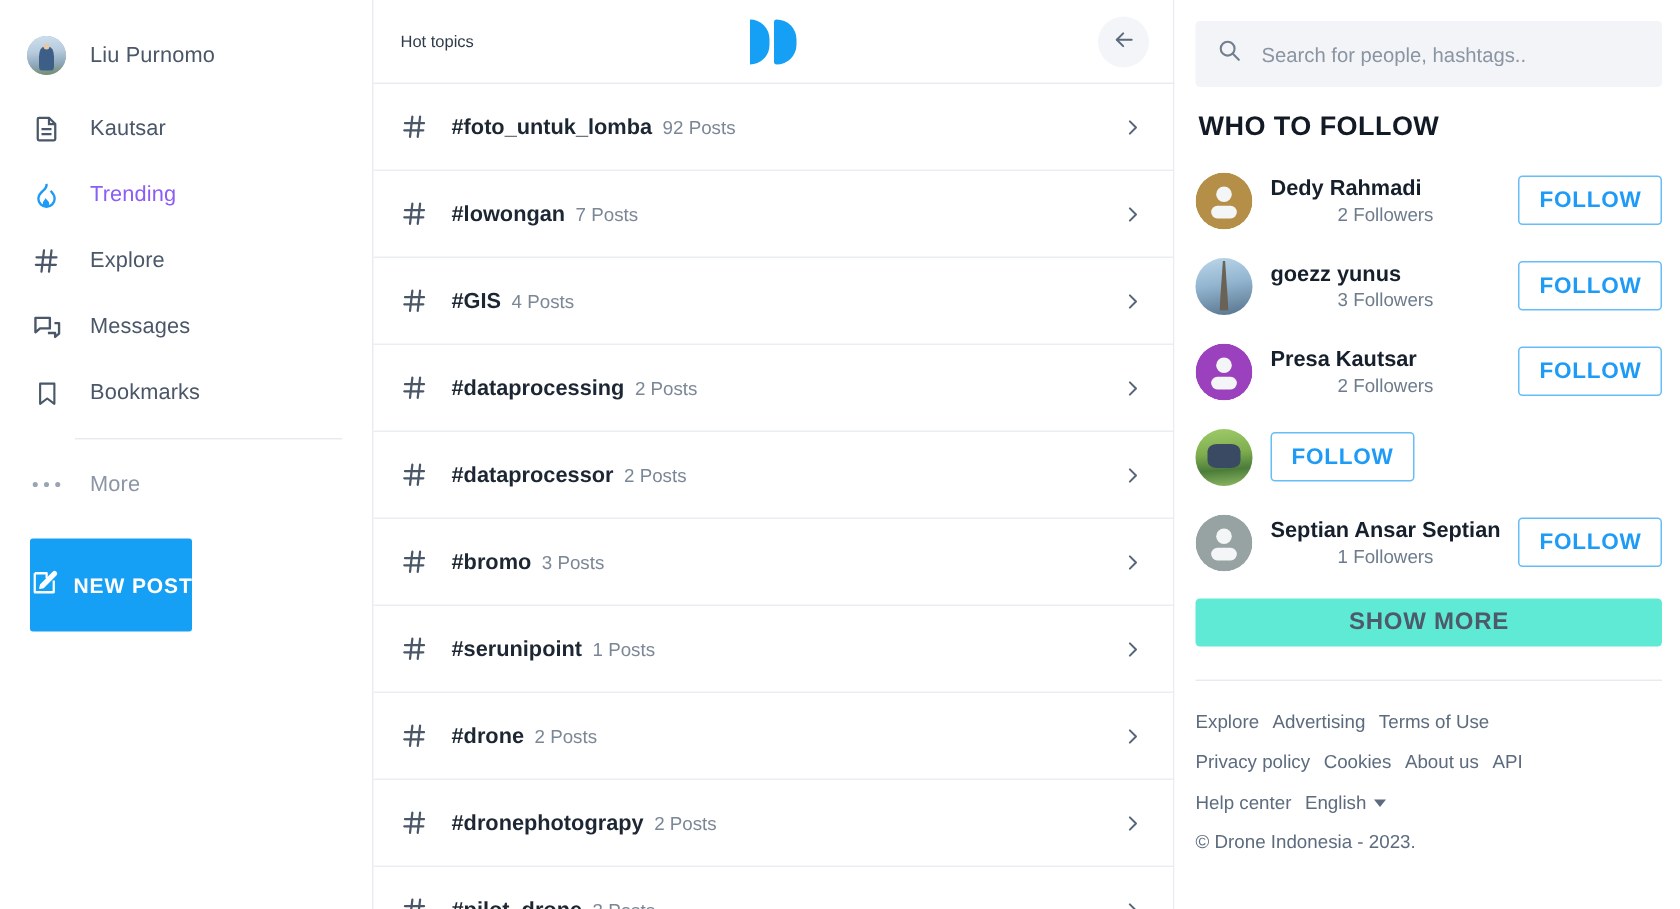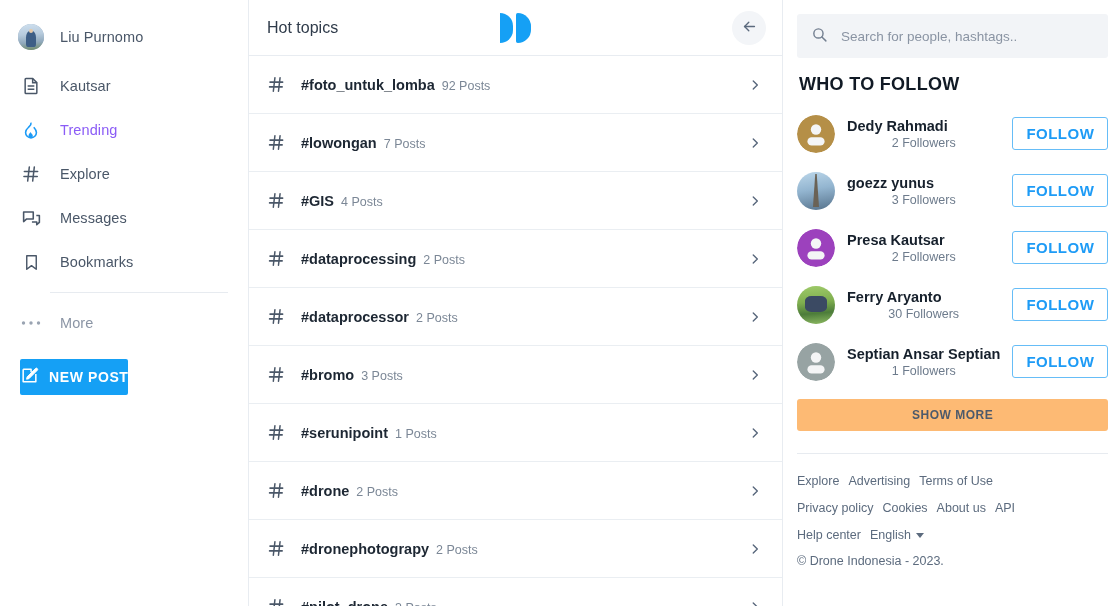--- a/index.html
+++ b/index.html
@@ -57,21 +57,21 @@
   .avatar-img .ph-fig { position:absolute; left:32%; top:28%; width:36%; height:62%; background:#3d5e86; border-radius:40% 40% 20% 20%; }
   .avatar-img .ph-head{ position:absolute; left:41%; top:18%; width:18%; height:18%; background:#e6c9a8; border-radius:50%; }
 
   .nav-divider {
     height: 1px; background: #e7ebf0;
     margin: 8px 20px 8px 50px;
   }
 
   .newpost-btn {
     margin: 14px 20px 0 20px;
-    height: 36px;
+    height: 62px;
     background: #15a0f5;
     border: none;
     border-radius: 2px;
     color: #ffffff;
     font-size: 14px;
     font-weight: bold;
     letter-spacing: .6px;
     display: flex;
     align-items: center;
     justify-content: center;
@@ -94,21 +94,21 @@
   .center-header {
     height: 56px;
     flex: 0 0 56px;
     border-bottom: 1px solid #e8ecf1;
     display: flex;
     align-items: center;
     padding: 0 16px 0 18px;
     position: relative;
   }
   .center-title {
-    font-size: 16px;
+    font-size: 11px;
     color: #2f3b4a;
   }
   .brand-logo {
     position: absolute;
     left: 0; right: 0;
     margin: 0 auto;
     width: 36px; height: 30px;
     display: flex;
     gap: 3px;
     align-items: center;
@@ -232,26 +232,26 @@
     font-weight: bold;
     letter-spacing: .5px;
     padding: 7px 13px;
     border-radius: 3px;
     cursor: pointer;
     font-family: "Liberation Sans", sans-serif;
   }
   .show-more {
     margin-top: 9px;
     height: 32px;
-    background: #fdba74;
+    background: #5eead4;
     border: none;
     border-radius: 3px;
     width: 100%;
     color: #4d5a6b;
-    font-size: 12px;
+    font-size: 16px;
     font-weight: bold;
     letter-spacing: .5px;
     cursor: pointer;
     font-family: "Liberation Sans", sans-serif;
   }
   .foot-divider {
     height: 1px; background: #e7ebf0; margin: 22px 0 16px 0;
   }
   .foot-links {
     display: flex; flex-wrap: wrap; gap: 5px 9px;
@@ -597,24 +597,20 @@
             </svg>
           </span>
           <span class="person-meta">
             <span class="person-name" style="display:block">Presa Kautsar</span>
             <span class="person-followers" style="display:block">2 Followers</span>
           </span>
           <button class="follow-btn">FOLLOW</button>
         </div>
         <div class="person-row">
           <span class="person-av av-photo-bike"></span>
-          <span class="person-meta">
-            <span class="person-name" style="display:block">Ferry Aryanto</span>
-            <span class="person-followers" style="display:block">30 Followers</span>
-          </span>
           <button class="follow-btn">FOLLOW</button>
         </div>
         <div class="person-row">
           <span class="person-av">
             <svg width="38" height="38" viewBox="0 0 38 38">
               <circle cx="19" cy="19" r="19" fill="#97a3a3"></circle>
               <circle cx="19" cy="14.5" r="5.2" fill="#f4f5f6"></circle>
               <rect x="10.4" y="22.2" width="17.2" height="8.4" rx="4.2" fill="#f4f5f6"></rect>
             </svg>
           </span>

